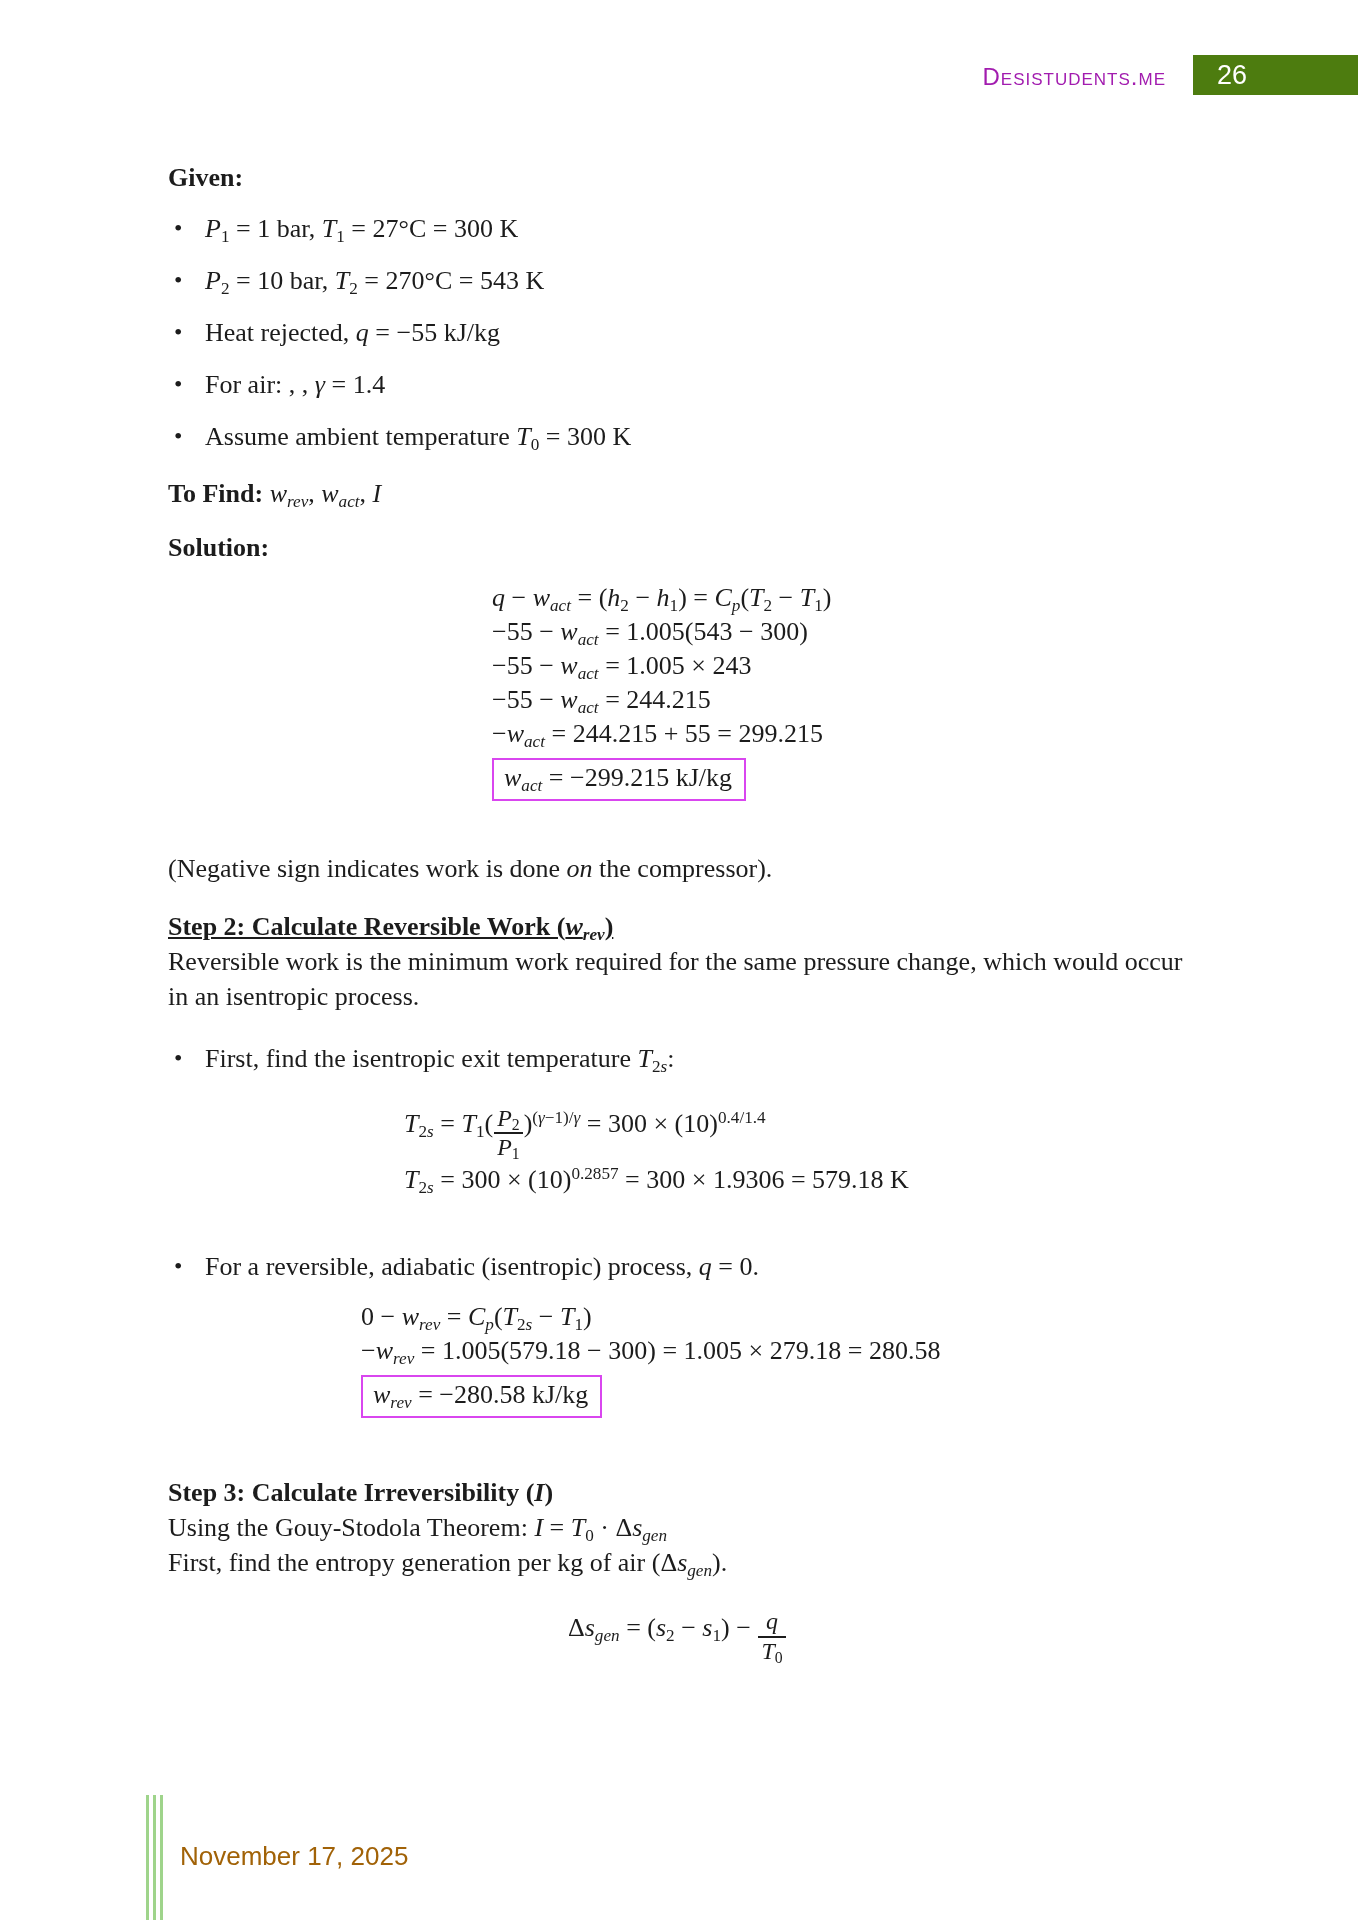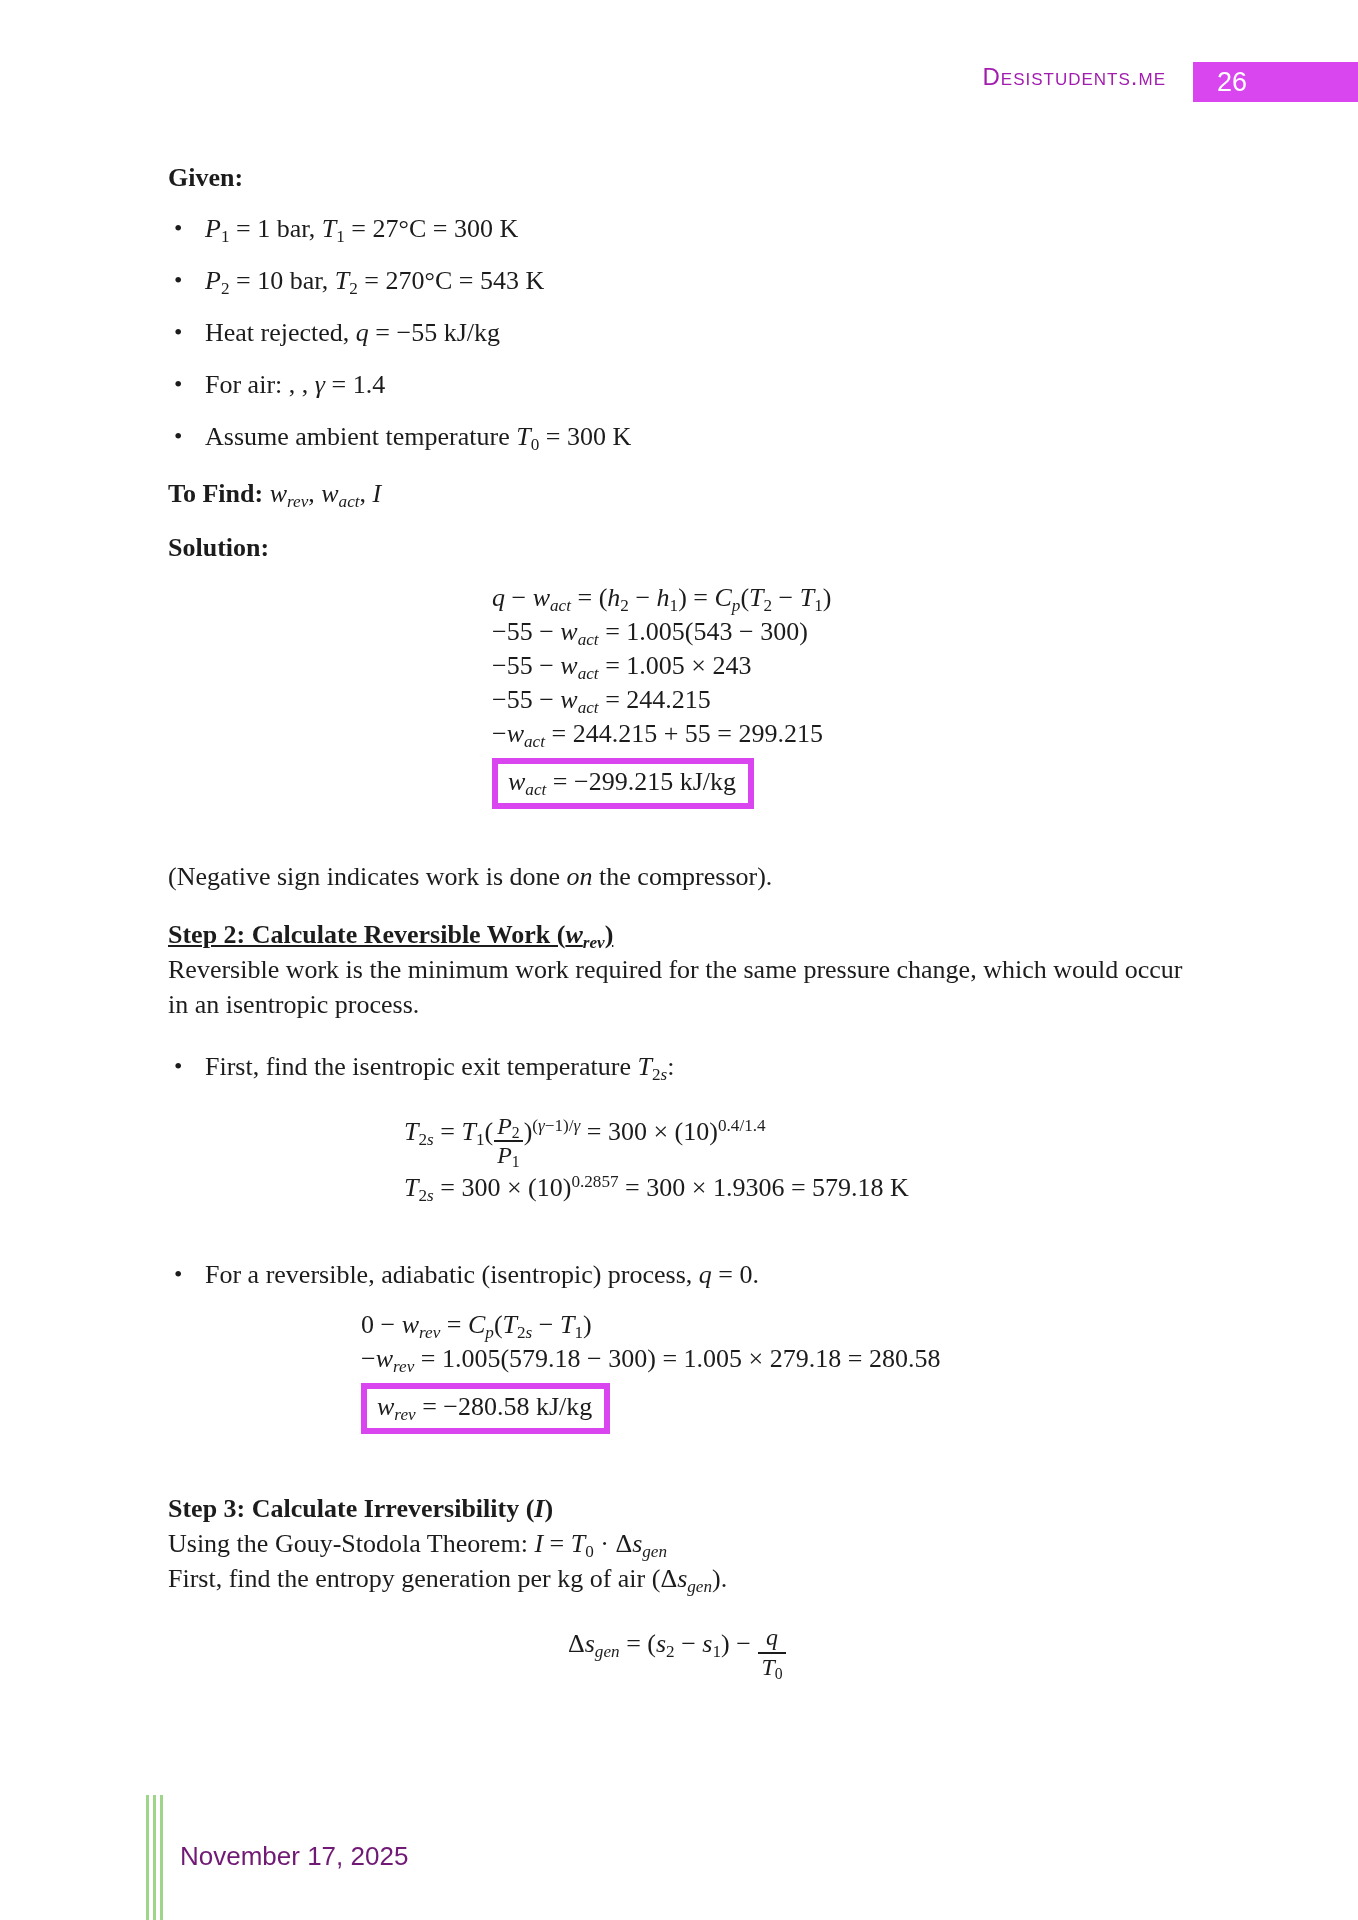--- a/index.html
+++ b/index.html
@@ -11,22 +11,22 @@
   .page { position:absolute; inset:0; background:#fff; }
 
   
   .site-name {
     position:absolute; top:63px; right:192px;
     font-family:"Liberation Sans", sans-serif;
     font-variant:small-caps; letter-spacing:1px;
     font-size:24px; line-height:28px; color:#a21caf;
   }
   .page-num-box {
-    position:absolute; top:62px; right:0; width:165px; height:40px;
-    background:#d946ef; color:#ffffff;
+    position:absolute; top:55px; right:0; width:165px; height:40px;
+    background:#4d7c0f; color:#ffffff;
     font-family:"Liberation Sans", sans-serif;
     font-size:27px; line-height:40px; padding-left:24px;
   }
 
   
   .content {
     position:absolute; left:168px; top:160px; width:1024px;
     font-size:26px; line-height:35px;
   }
   .b { font-weight:bold; }
@@ -42,42 +42,42 @@
 
   .eq-block { margin-top:16px; }
   .eq-line { line-height:34px; white-space:nowrap; }
   .tall { line-height:64px; }
   .ind1 { margin-left:324px; }
   .ind2 { margin-left:236px; }
   .ind3 { margin-left:193px; }
   .ind4 { margin-left:400px; }
 
   .result-box {
-    display:inline-block; border:6px solid #d946ef;
+    display:inline-block; border:2px solid #d946ef;
     padding:1px 12px 4px 10px; margin-top:7px; line-height:34px; white-space:nowrap;
   }
   .note { margin-top:50px; }
   .bullet-line { position:relative; padding-left:37px; margin-top:27px; }
   .bullet-line .bullet { top:0; }
   .gap-lg { margin-top:52px; }
 
   
   i { font-style:italic; }
   sub { font-size:66%; vertical-align:baseline; position:relative; top:0.28em; line-height:0; }
   sup { font-size:66%; vertical-align:baseline; position:relative; top:-0.5em; line-height:0; }
   .frac { display:inline-block; vertical-align:-0.95em; text-align:center; line-height:1.05; margin:3px 1px; font-size:92%; }
   .frac .fnum { display:block; padding:0 3px 1px; border-bottom:2px solid #1c1c1c; }
   .frac .fden { display:block; padding:1px 3px 0; }
 
   
   .footer-lines { position:absolute; left:146px; top:1795px; height:125px; display:flex; gap:4px; }
   .vline { width:3px; height:125px; background:#9fd48b; }
   .footer-date {
     position:absolute; left:180px; top:1841px;
-    font-family:"Liberation Sans", sans-serif; font-size:26px; color:#701a75;
+    font-family:"Liberation Sans", sans-serif; font-size:26px; color:#a16207;
   }
 </style>
 </head>
 <body>
 
 <div class="page">
 
   <div class="site-name">Desistudents.me</div>
   <div class="page-num-box">26</div>
 

